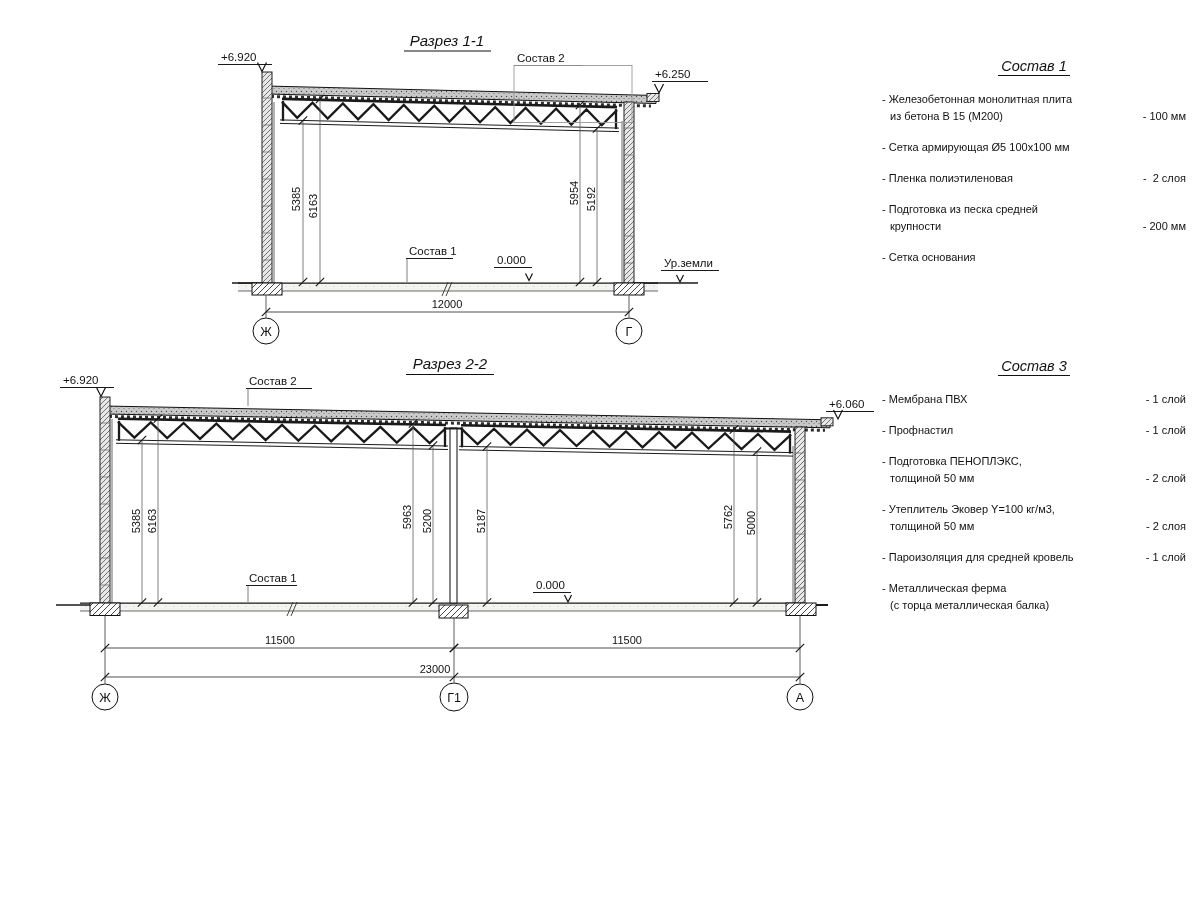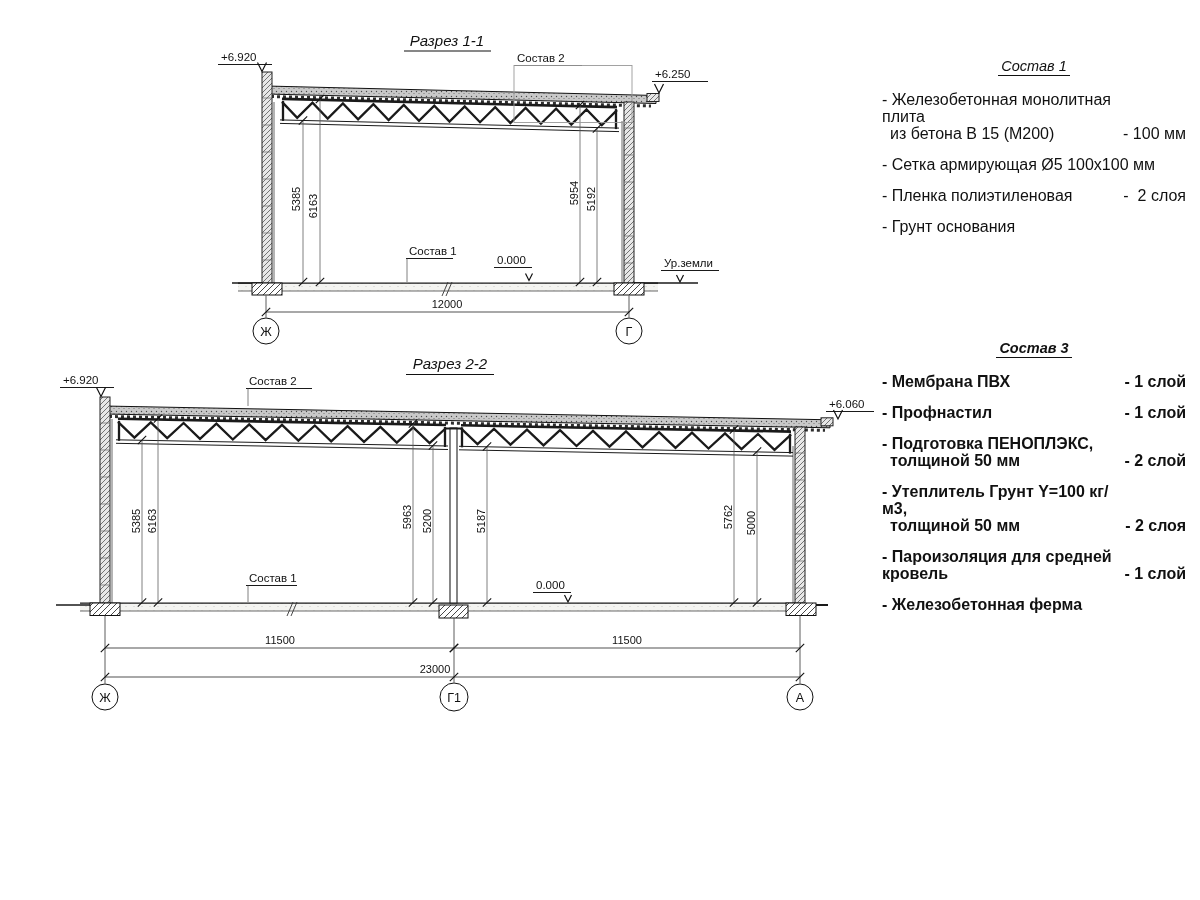--- a/index.html
+++ b/index.html
@@ -6,21 +6,21 @@
   body{width:1200px;height:900px;background:#ffffff;position:relative;overflow:hidden;
        font-family:"Liberation Sans",sans-serif;color:#111;}
   svg{position:absolute;left:0;top:0;}
   svg text{font-family:"Liberation Sans",sans-serif;fill:#111;font-size:11.5px;}
   svg text.ttl{font-size:15px;font-style:italic;}
   svg text.dim{font-size:11px;}
   svg text.ax{font-size:12.5px;text-anchor:middle;}
   .panel{position:absolute;width:304px;}
   .panel-title{text-align:center;font-style:italic;font-size:14.5px;margin-bottom:17px;}
   .panel-title span{border-bottom:1px solid #111;padding:0 3px 1px;}
-  .item{display:flex;align-items:flex-end;margin-bottom:14px;font-size:16px;line-height:17px;}
+  .item{display:flex;align-items:flex-end;margin-bottom:14px;font-size:11px;line-height:17px;}
   .txt{flex:1;}
   .txt .l2{display:block;padding-left:8px;}
   .val{white-space:pre;padding-left:6px;}
 </style>
 </head>
 <body>
 
 <svg id="dwg" width="1200" height="900" viewBox="0 0 1200 900">
   <defs>
     <pattern id="pWall" width="5" height="5" patternUnits="userSpaceOnUse">
@@ -255,44 +255,48 @@
   </div>
   <div class="item">
     <span class="txt"><span>- Сетка армирующая Ø5 100х100 мм</span></span>
     <span class="val"></span>
   </div>
   <div class="item">
     <span class="txt"><span>- Пленка полиэтиленовая</span></span>
     <span class="val">-  2 слоя</span>
   </div>
   <div class="item">
-    <span class="txt"><span>- Грунт основания</span></span>
+    <span class="txt"><span>- Подготовка из песка средней</span><span class="l2">крупности</span></span>
+    <span class="val">- 200 мм</span>
+  </div>
+  <div class="item">
+    <span class="txt"><span>- Сетка основания</span></span>
     <span class="val"></span>
   </div>
 </div>
 
-<div class="panel" style="left:882px;top:340px;font-weight:bold;">
+<div class="panel" style="left:882px;top:358px;">
   <div class="panel-title"><span>Состав 3</span></div>
   <div class="item">
     <span class="txt"><span>- Мембрана ПВХ</span></span>
     <span class="val">- 1 слой</span>
   </div>
   <div class="item">
     <span class="txt"><span>- Профнастил</span></span>
     <span class="val">- 1 слой</span>
   </div>
   <div class="item">
     <span class="txt"><span>- Подготовка ПЕНОПЛЭКС,</span><span class="l2">толщиной 50 мм</span></span>
     <span class="val">- 2 слой</span>
   </div>
   <div class="item">
-    <span class="txt"><span>- Утеплитель Грунт Y=100 кг/м3,</span><span class="l2">толщиной 50 мм</span></span>
+    <span class="txt"><span>- Утеплитель Эковер Y=100 кг/м3,</span><span class="l2">толщиной 50 мм</span></span>
     <span class="val">- 2 слоя</span>
   </div>
   <div class="item">
     <span class="txt"><span>- Пароизоляция для средней кровель</span></span>
     <span class="val">- 1 слой</span>
   </div>
   <div class="item">
-    <span class="txt"><span>- Железобетонная ферма</span></span>
+    <span class="txt"><span>- Металлическая ферма</span><span class="l2">(с торца металлическая балка)</span></span>
     <span class="val"></span>
   </div>
 </div>
 
 </body></html>

